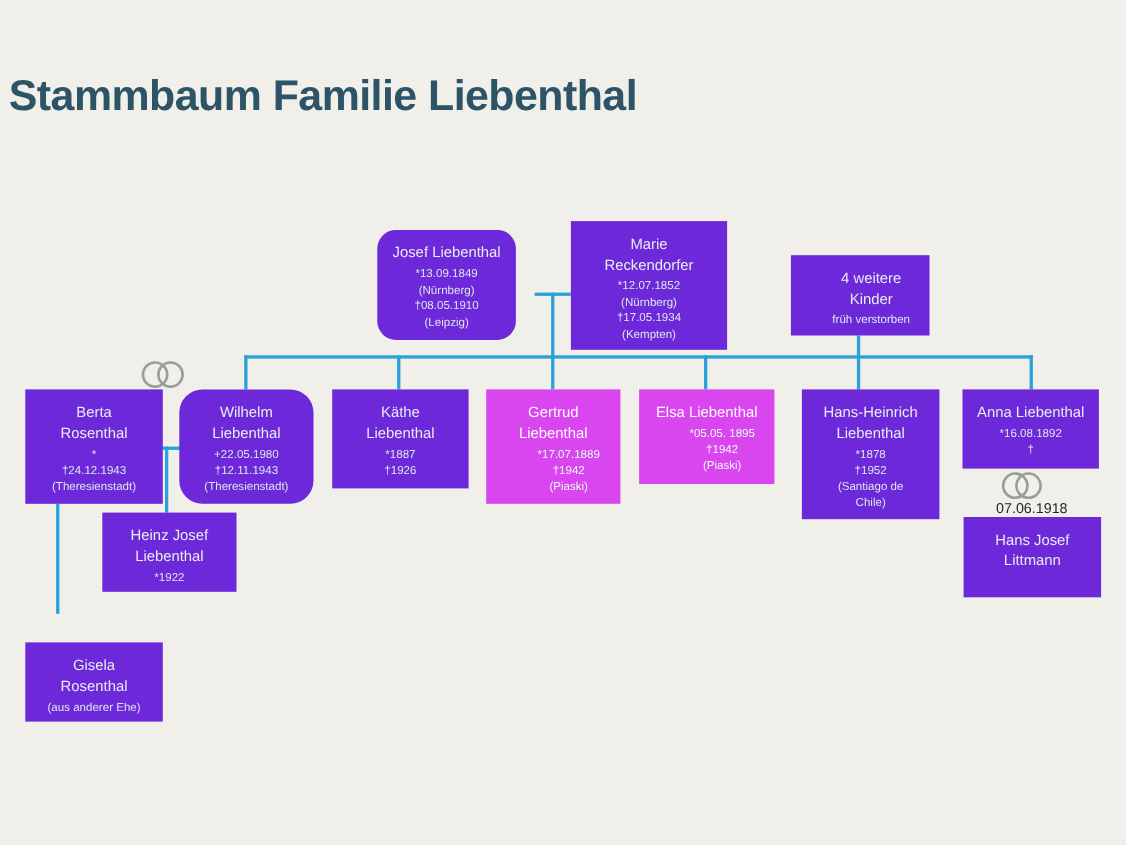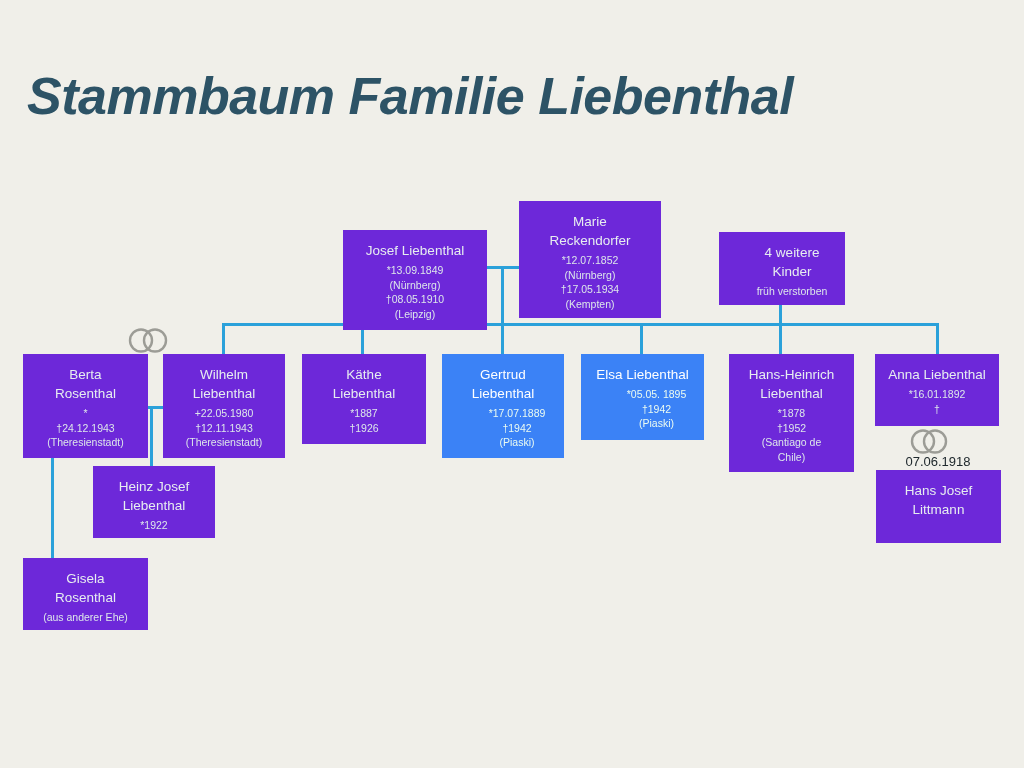--- a/index.html
+++ b/index.html
@@ -5,33 +5,33 @@
   html,body{margin:0;padding:0;}
   body{
     width:1024px;height:768px;
     background:#f0efe9;
     font-family:"Liberation Sans","DejaVu Sans",sans-serif;
     position:relative;
     overflow:hidden;
   }
   .stage{position:absolute;left:0;top:0;width:1024px;height:768px;}
   .page-title{
-    position:absolute;left:27px;top:66px;
-    font-size:52px;font-weight:bold;letter-spacing:-0.5px;
-    color:#2d5366;margin:0;font-style:italic;
+    position:absolute;left:8px;top:66px;
+    font-size:39px;font-weight:bold;letter-spacing:-0.5px;
+    color:#2d5366;margin:0;
   }
   .card{
     position:absolute;
     box-sizing:border-box;
     text-align:center;
     padding-top:11px;
     color:#e7edf0;
   }
   .card.dark{background:#6d28d9;}
-  .card.green{background:#3b82f6;color:#ffffff;}
+  .card.green{background:#d946ef;color:#ffffff;}
   .nm{font-size:13.5px;line-height:19px;font-weight:400;}
   .dt{font-size:10.5px;line-height:14.5px;margin-top:3px;color:#dde6ea;}
   .card.green .dt{color:#eafbf1;padding-left:28px;}
   .line{position:absolute;background:#2ba1da;}
   .rings{position:absolute;}
   .marriage-date{
     position:absolute;
     font-size:13px;color:#20292e;
     text-align:center;
   }
@@ -58,21 +58,21 @@
   <svg class="rings" style="left:127px;top:327px;" width="42" height="27" viewBox="0 0 42 27">
     <circle cx="14" cy="13.5" r="11" fill="none" stroke="#9c9c96" stroke-width="2.4"></circle>
     <circle cx="28" cy="13.5" r="11" fill="none" stroke="#9c9c96" stroke-width="2.4"></circle>
   </svg>
   <svg class="rings" style="left:910px;top:428px;" width="38" height="27" viewBox="0 0 38 27">
     <circle cx="13" cy="13.5" r="11" fill="none" stroke="#9c9c96" stroke-width="2.4"></circle>
     <circle cx="25" cy="13.5" r="11" fill="none" stroke="#9c9c96" stroke-width="2.4"></circle>
   </svg>
   <div class="marriage-date" style="left:876px;top:454px;width:124px;">07.06.1918</div>
 
-  <div class="card dark" style="left:343px;top:230px;width:144px;height:100px;">
+  <div class="card dark" style="left:343px;top:209px;width:126px;height:100px;border-radius:17px;">
     <div class="nm">
         <div>Josef Liebenthal</div>
       </div>
     <div class="dt">
         <div>*13.09.1849</div>
         <div>(Nürnberg)</div>
         <div>†08.05.1910</div>
         <div>(Leipzig)</div>
       </div>
   </div>
@@ -105,21 +105,21 @@
         <div>Berta</div>
         <div>Rosenthal</div>
       </div>
     <div class="dt">
         <div>*</div>
         <div>†24.12.1943</div>
         <div>(Theresienstadt)</div>
       </div>
   </div>
 
-  <div class="card dark" style="left:163px;top:354px;width:122px;height:104px;">
+  <div class="card dark" style="left:163px;top:354px;width:122px;height:104px;border-radius:21px;">
     <div class="nm">
         <div>Wilhelm</div>
         <div>Liebenthal</div>
       </div>
     <div class="dt">
         <div>+22.05.1980</div>
         <div>†12.11.1943</div>
         <div>(Theresienstadt)</div>
       </div>
   </div>
@@ -169,36 +169,36 @@
         <div>(Santiago de</div>
         <div>Chile)</div>
       </div>
   </div>
 
   <div class="card dark" style="left:875px;top:354px;width:124px;height:72px;">
     <div class="nm">
         <div>Anna Liebenthal</div>
       </div>
     <div class="dt">
-        <div>*16.01.1892</div>
+        <div>*16.08.1892</div>
         <div>†</div>
       </div>
   </div>
 
   <div class="card dark" style="left:93px;top:466px;width:122px;height:72px;">
     <div class="nm">
         <div>Heinz Josef</div>
         <div>Liebenthal</div>
       </div>
     <div class="dt">
         <div>*1922</div>
       </div>
   </div>
 
-  <div class="card dark" style="left:23px;top:558px;width:125px;height:72px;">
+  <div class="card dark" style="left:23px;top:584px;width:125px;height:72px;">
     <div class="nm">
         <div>Gisela</div>
         <div>Rosenthal</div>
       </div>
     <div class="dt">
         <div>(aus anderer Ehe)</div>
       </div>
   </div>
 
   <div class="card dark" style="left:876px;top:470px;width:125px;height:73px;">

